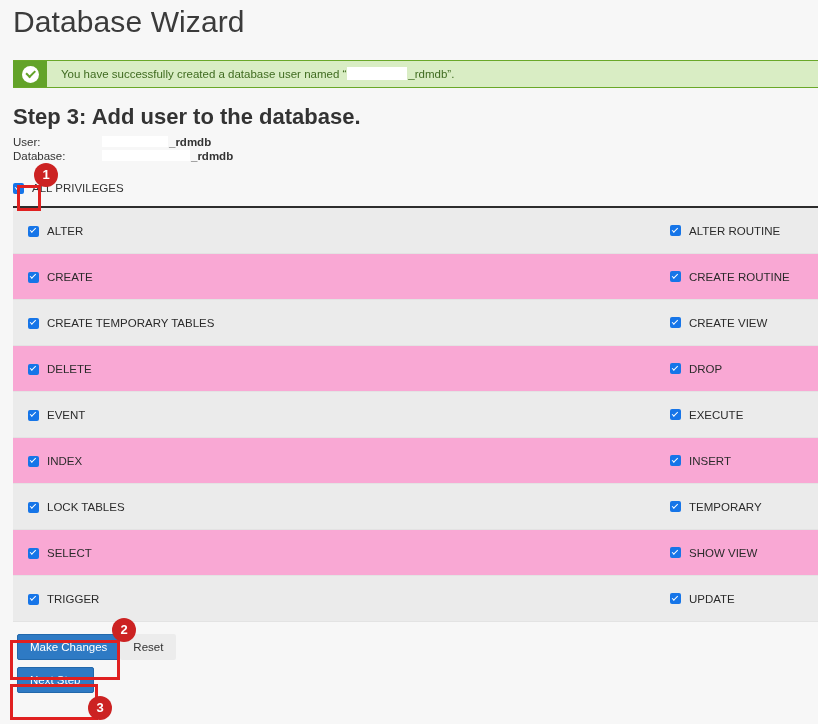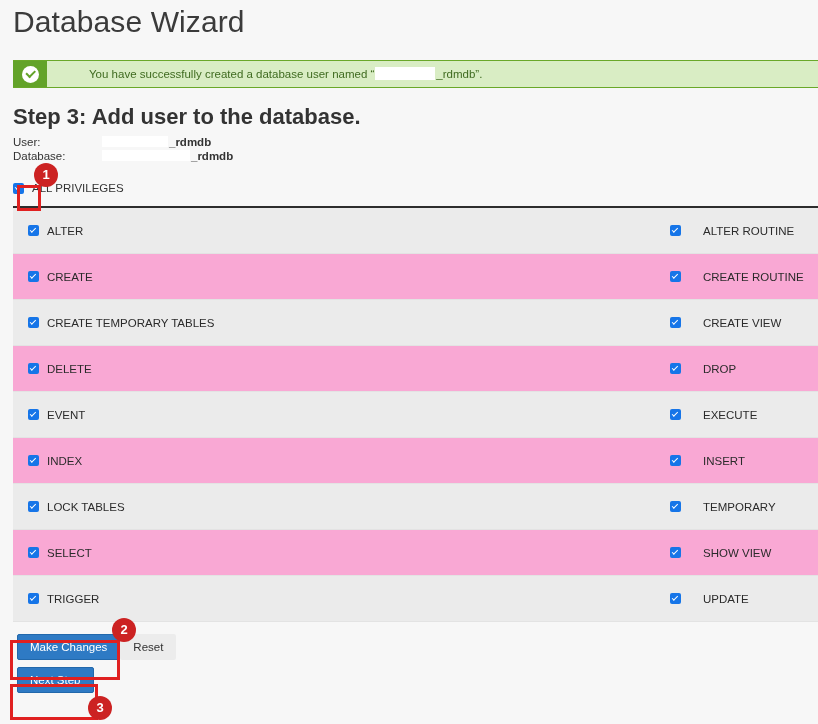--- a/index.html
+++ b/index.html
@@ -35,21 +35,20 @@
   .alert {
     display: flex;
     align-items: stretch;
     background: #d9edc4;
     border-top: 1px solid #6aa829;
     border-bottom: 1px solid #6aa829;
     height: 28px;
     width: 806px;
     box-sizing: border-box;
     position: relative;
-    gap: 28px;
   }
   .alert-icon-cell {
     width: 34px;
     min-width: 34px;
     background: #63a329;
     display: flex;
     align-items: center;
     justify-content: center;
   }
   .alert-icon {
@@ -180,22 +179,22 @@
   }
   .priv-row.even {
     background: #f9a8d4;
   }
   .priv-cell {
     display: flex;
     align-items: center;
     padding-left: 15px;
     box-sizing: border-box;
   }
-  .priv-cell.left { width: 642px; }
-  .priv-cell.right { width: 163px; gap: 14px; }
+  .priv-cell.left { width: 642px; align-items: flex-end; }
+  .priv-cell.right { width: 163px; }
   .priv-label {
     font-size: 11.5px;
     color: #2b2b2b;
     margin-left: 8px;
     white-space: nowrap;
   }
 
   
   .button-bar {
     padding: 12px 0 0 17px;

